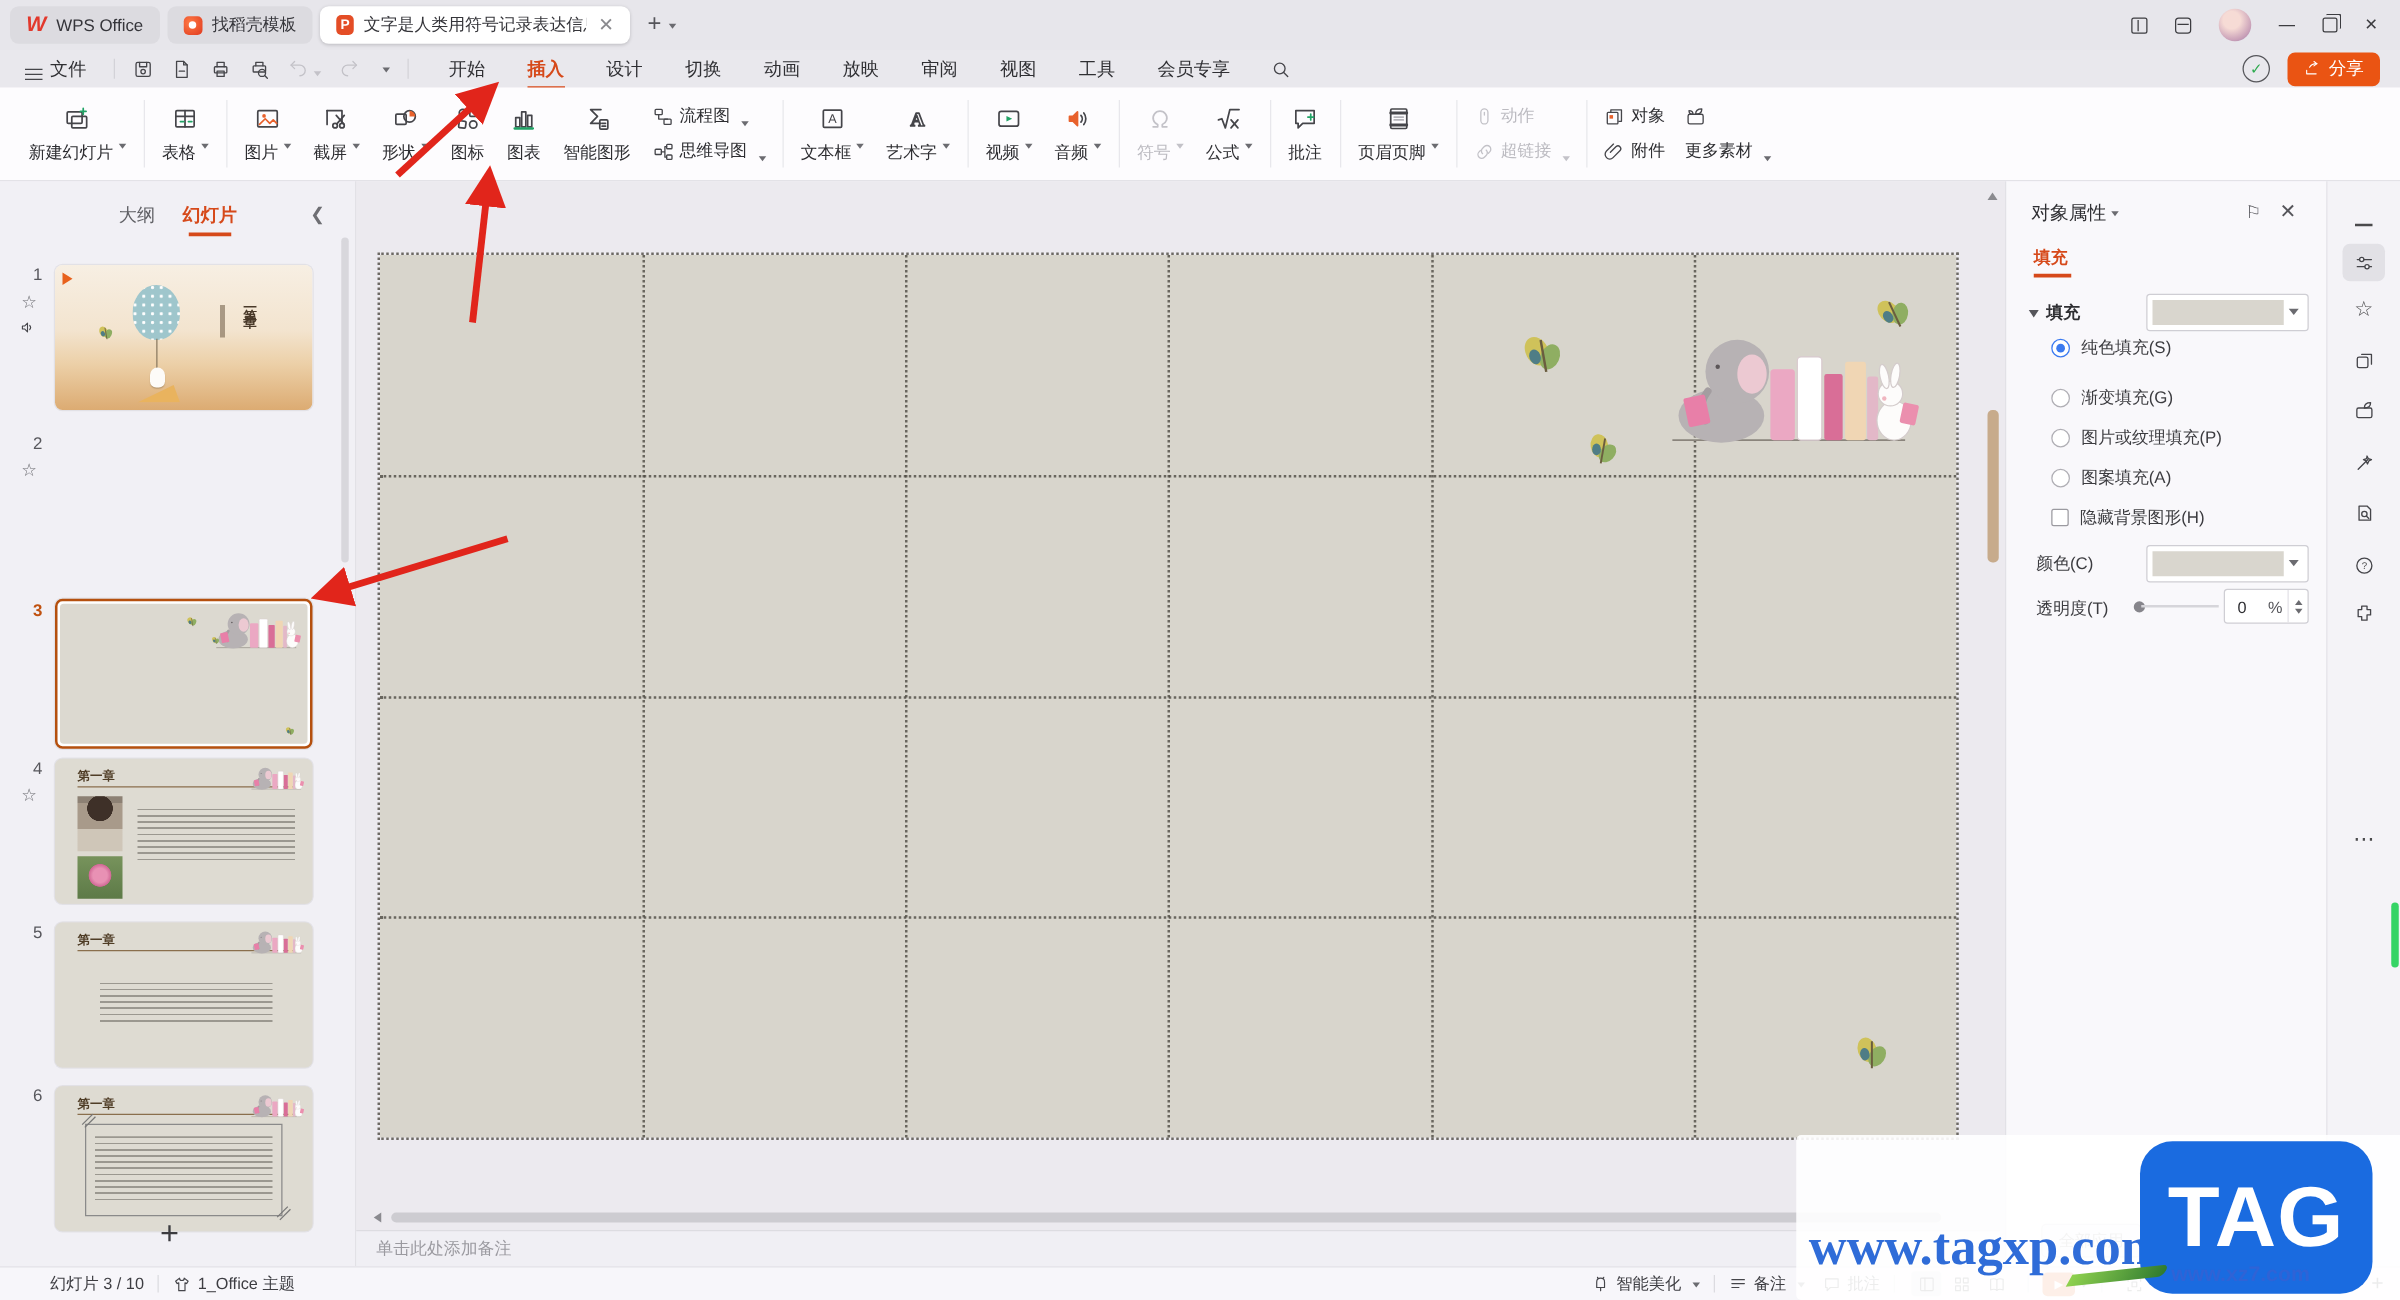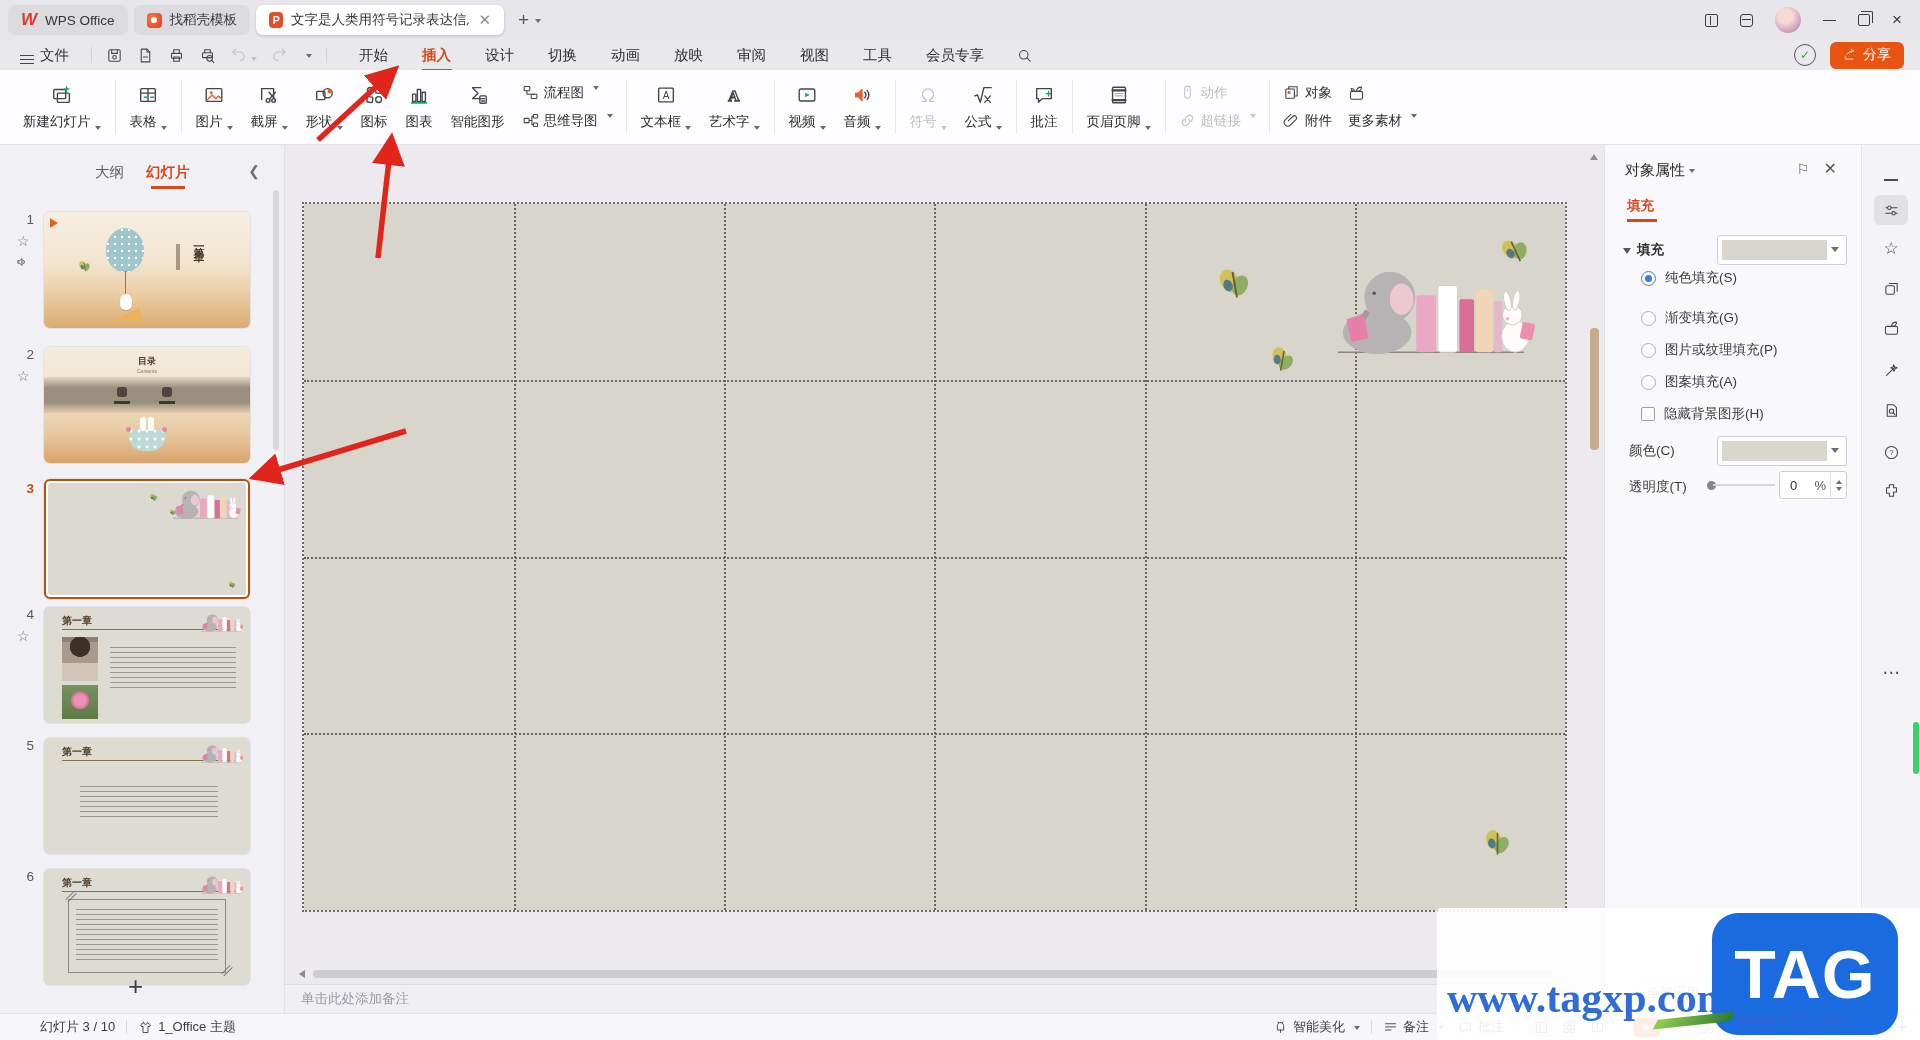--- a/index.html
+++ b/index.html
@@ -50,24 +50,24 @@
   .mi { position:relative; color:#2f2f33; padding:4px 2px; }
   .mi.active { color:#d6491a; font-weight:bold; }
   .mi.active::after { content:""; position:absolute; left:50%; transform:translateX(-50%); bottom:-3px; width:30px; height:3px; background:#d6491a; }
   .mb-right { position:absolute; right:16px; top:40px; height:30px; display:flex; align-items:center; gap:14px; }
   .cloud-ok { width:22px; height:22px; border:1.5px solid #55555a; border-radius:50%; display:flex; align-items:center; justify-content:center; color:#2eaa4f; font-size:12px; font-weight:bold; }
   .share-btn { height:27px; padding:0 13px; border-radius:6px; background:#ea5413; color:#fff; display:flex; align-items:center; gap:6px; font-size:14px; }
 
   
   .ribbon { position:absolute; top:70px; left:0; right:0; height:75px; background:#fdfcfe; border-bottom:1px solid #e3e2e7; display:flex; align-items:center; padding-left:14px; }
   .rb { display:flex; flex-direction:column; align-items:center; gap:7px; padding:0 9px; font-size:13.5px; color:#2e2e32; }
-  .rb .lblrow { display:flex; align-items:flex-end; }
+  .rb .lblrow { display:flex; align-items:flex-start; }
   .sep { width:1px; height:54px; background:#e8e7ec; margin:0 5px; flex:none; }
   .stk { display:flex; flex-direction:column; gap:10px; justify-content:center; padding:0 8px; }
-  .srow { display:flex; align-items:flex-start; gap:5px; font-size:13.5px; color:#2e2e32; }
+  .srow { display:flex; align-items:flex-end; gap:5px; font-size:13.5px; color:#2e2e32; }
   .grid2 { display:grid; grid-template-columns:auto auto; gap:10px 16px; align-items:center; padding:0 8px; }
 
   
   .lpanel { position:absolute; top:145px; left:0; width:285px; bottom:27px; background:#f1f0f5; border-right:1px solid #e2e1e6; }
   .lp-tabs { position:absolute; top:18px; left:95px; display:flex; gap:22px; font-size:14.5px; }
   .lp-tab { color:#5f5f64; position:relative; }
   .lp-tab.active { color:#d6491a; font-weight:bold; }
   .lp-tab.active::after { content:""; position:absolute; left:50%; transform:translateX(-50%); bottom:-7px; width:34px; height:3px; background:#d6491a; }
   .lp-collapse { position:absolute; top:18px; right:24px; color:#6e6e73; font-size:14px; }
   .thumb { position:absolute; left:44px; width:206px; height:116px; border-radius:6px; overflow:hidden; box-shadow:0 0 0 1px rgba(0,0,0,.06); }
@@ -569,36 +569,20 @@
       <svg viewBox="0 0 24 24" style="position:absolute;left:34px;top:48px;width:13px;height:13px">
           <use href="#bf"></use>
         </svg>
       <span class="vtitle" style="right:44px;top:26px">第一章</span>
       <span style="position:absolute;right:70px;top:32px;width:4px;height:26px;background:#6b5a44;opacity:.55"></span>
     </div>
   </div>
 
   <span class="tnum" style="top:202px">2</span>
   <span class="tstar" style="top:223px">☆</span>
-  <div class="thumb" style="top:202px">
-    <div class="art" style="background:linear-gradient(180deg,#f4ecdc 0%,#f1e3cc 40%,#e7c9a0 75%,#d9a36b 100%)">
-      <span style="position:absolute;left:50%;transform:translateX(-50%);top:8px;font-size:9px;font-weight:bold;color:#4a3a28">目录</span>
-      <span style="position:absolute;left:50%;transform:translateX(-50%);top:21px;font-size:5px;color:#8a7a64">Contents</span>
-      <div class="band" style="top:30px;height:36px"></div>
-      <div class="emb" style="left:73px;top:40px"></div>
-      <div class="emb-lbl" style="left:70px;top:54px"></div>
-      <div class="emb" style="left:118px;top:40px"></div>
-      <div class="emb-lbl" style="left:115px;top:54px"></div>
-      <div class="cup" style="left:85px;top:82px"></div>
-      <div class="ear" style="left:96px;top:70px"></div>
-      <div class="ear" style="left:104px;top:70px"></div>
-      <span style="position:absolute;left:82px;top:80px;width:5px;height:5px;border-radius:50%;background:#e08aa8"></span>
-      <span style="position:absolute;left:118px;top:80px;width:5px;height:5px;border-radius:50%;background:#e08aa8"></span>
-    </div>
-  </div>
 
   <span class="tnum sel" style="top:336px">3</span>
   <div class="thumb sel" style="top:334px;height:120px">
     <div class="art" style="background:#dcd9d0">
       <svg viewBox="0 0 220 100" style="position:absolute;right:4px;top:4px;width:74px;height:34px">
           <use href="#ele"></use>
         </svg>
       <svg viewBox="0 0 24 24" style="position:absolute;right:88px;top:10px;width:9px;height:9px">
           <use href="#bf"></use>
         </svg>

